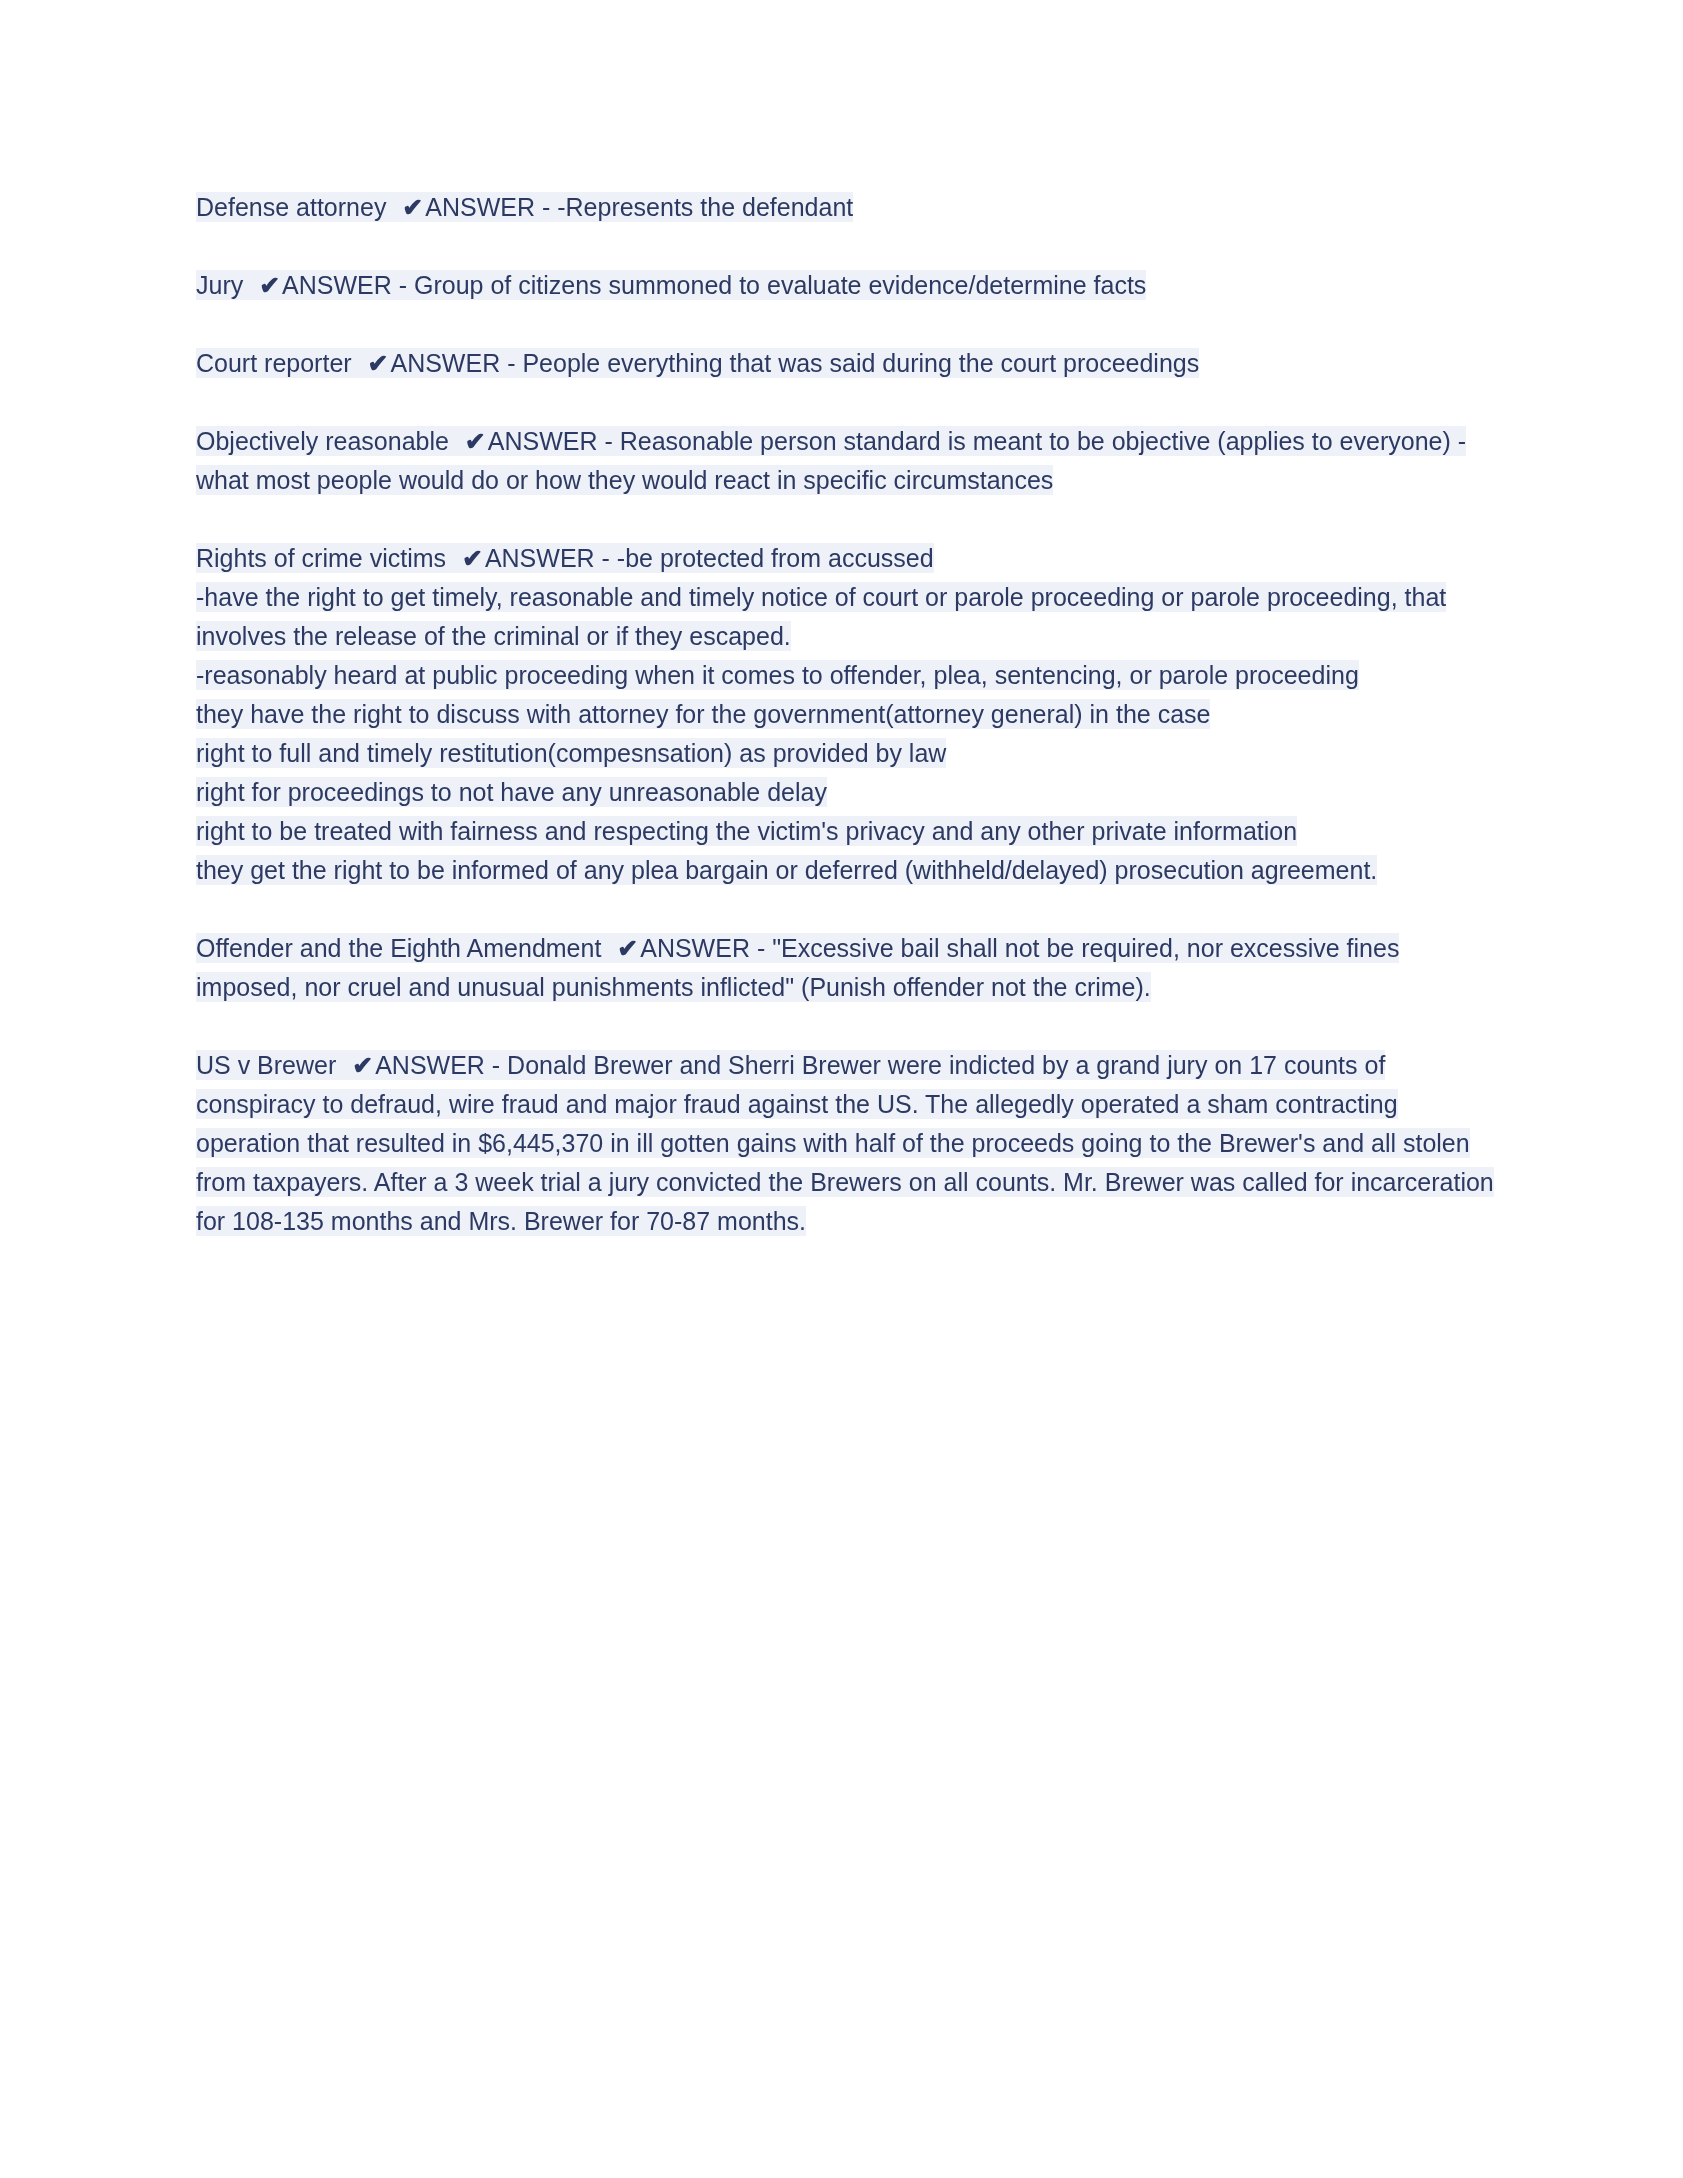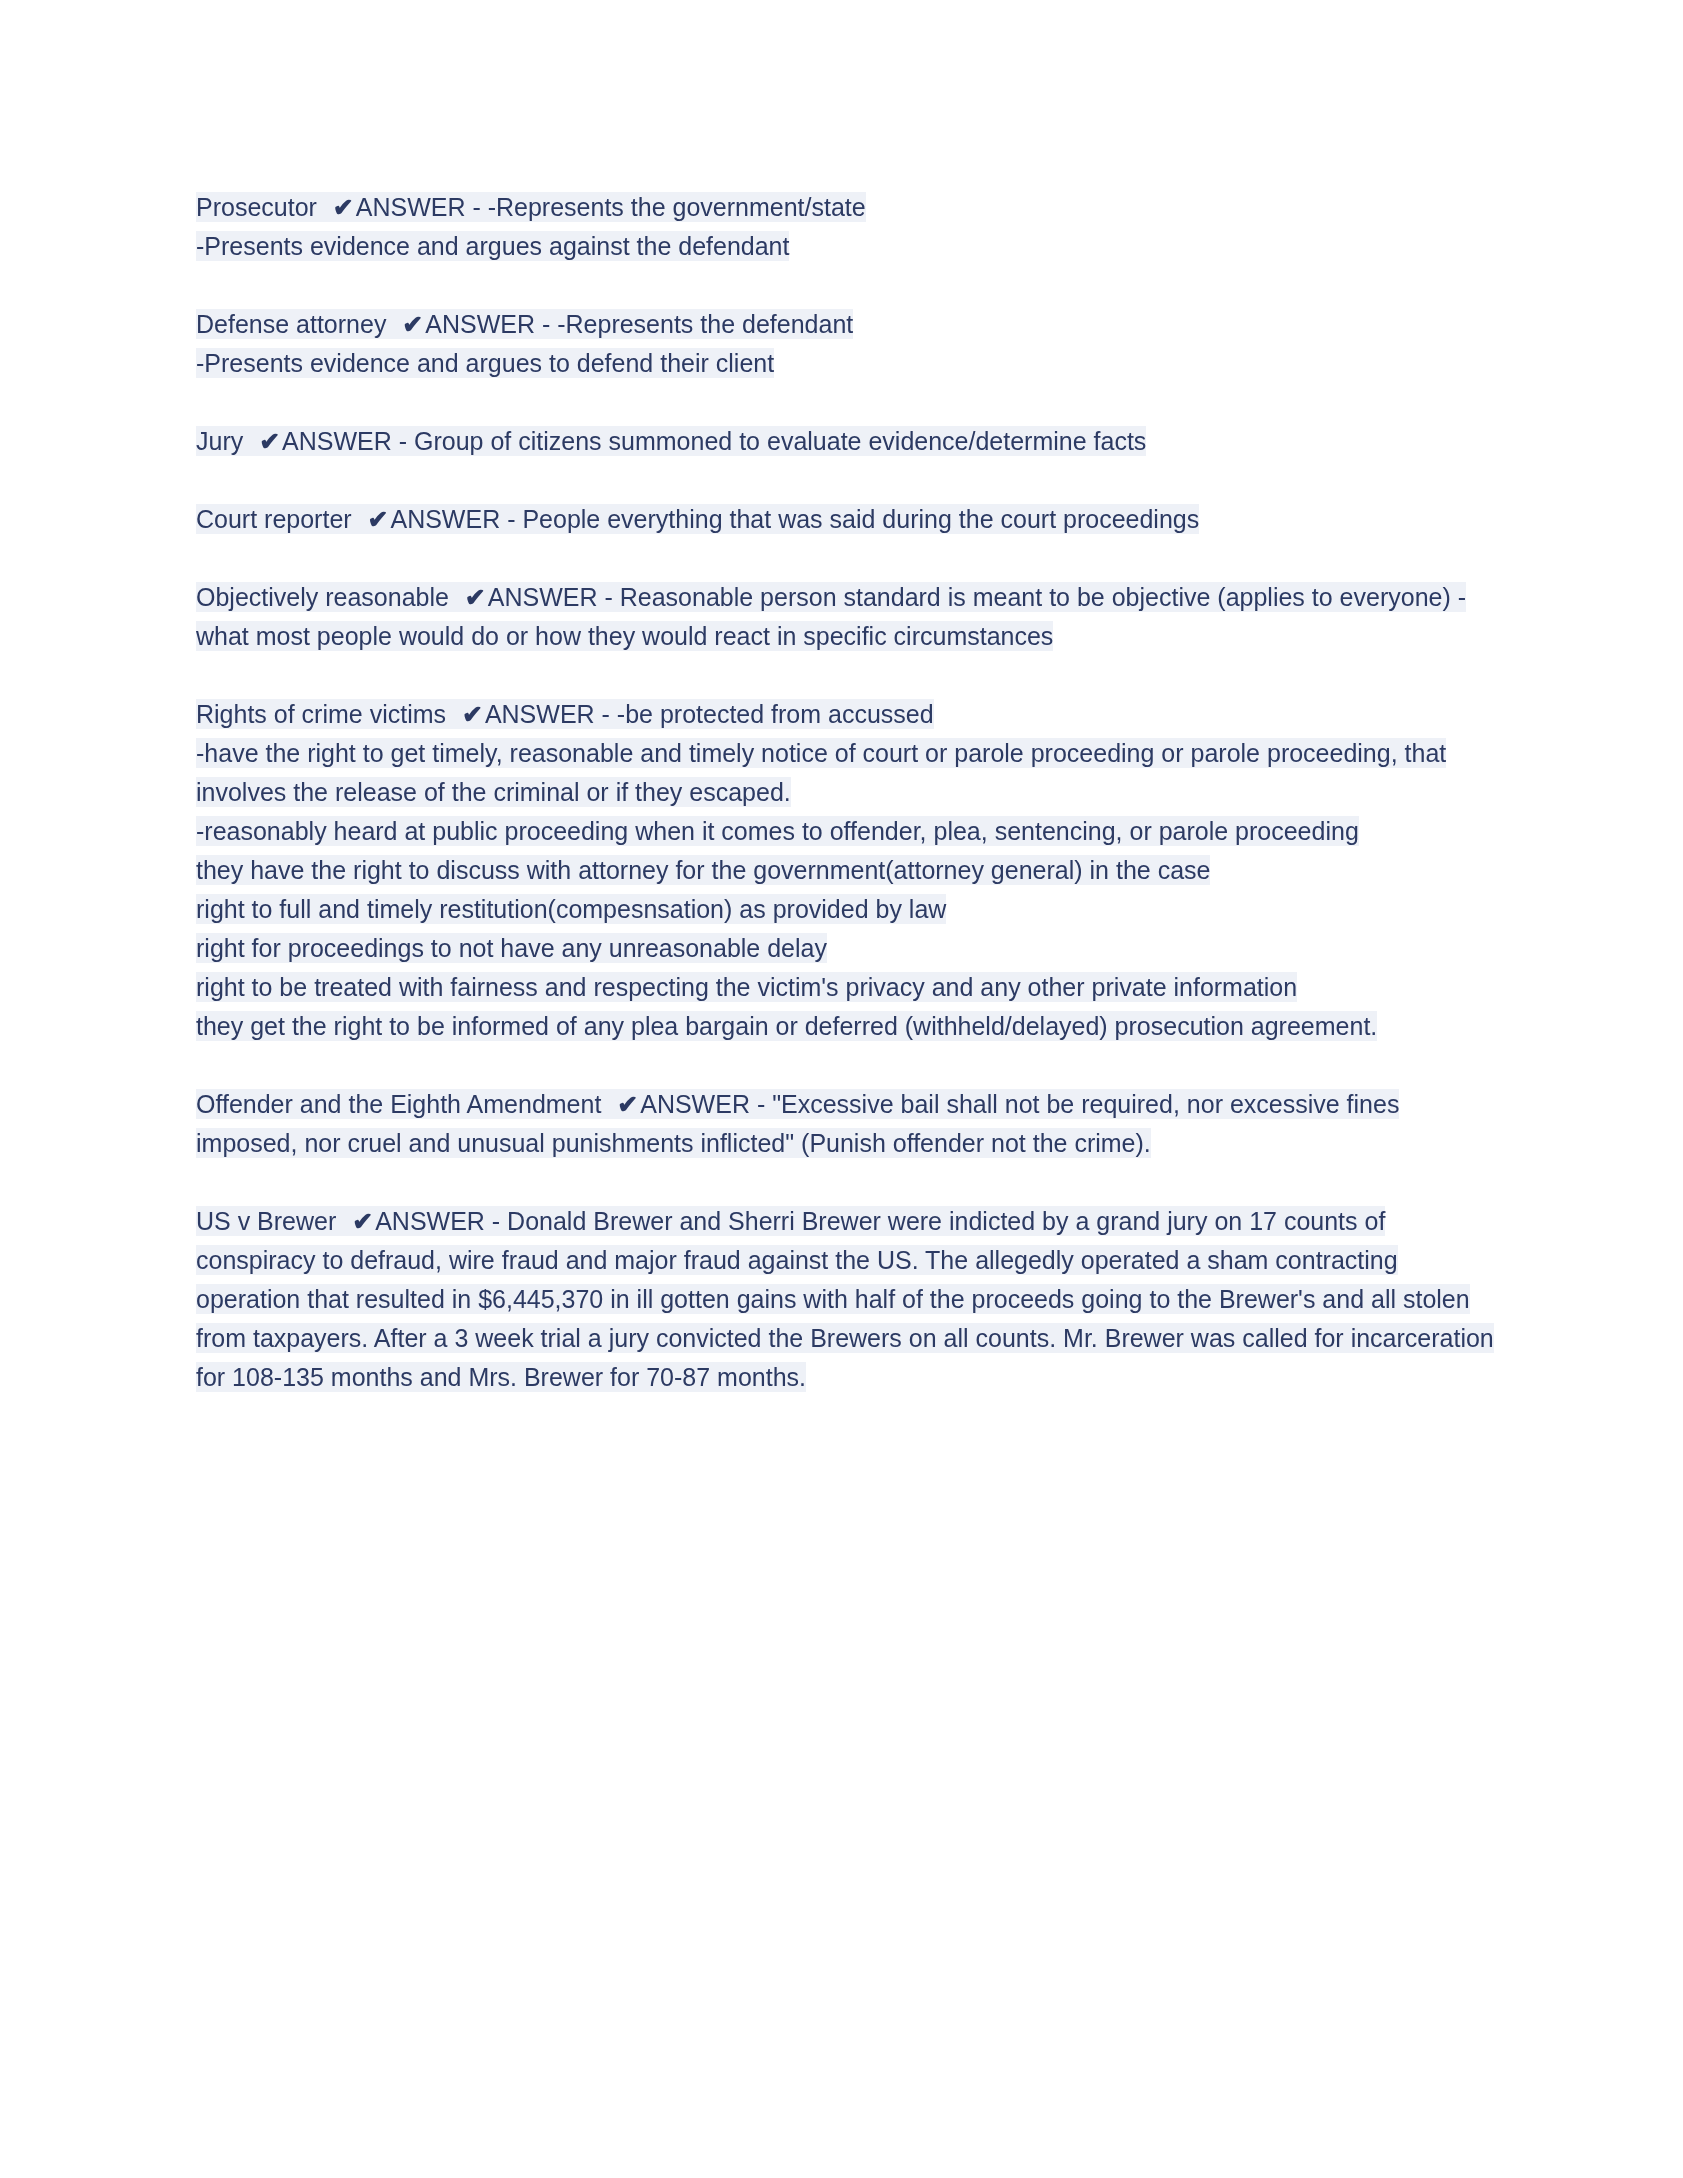--- a/index.html
+++ b/index.html
@@ -45,28 +45,23 @@
     font-weight: bold;
     padding: 0 2px;
   }
 </style>
 </head>
 <body>
 
 <div class="page">
   <div class="doc">
 
-    <div class="entry">
-      <p><span class="hl"><span class="term">Prosecutor  </span><span class="check">✔</span><span>ANSWER</span><span> - -Represents the government/state</span></span></p>
-      <p><span class="hl">-Presents evidence and argues against the defendant</span></p>
-    </div>
 
     <div class="entry">
       <p><span class="hl"><span class="term">Defense attorney  </span><span class="check">✔</span><span>ANSWER</span><span> - -Represents the defendant</span></span></p>
-      <p><span class="hl">-Presents evidence and argues to defend their client</span></p>
     </div>
 
     <div class="entry">
       <p><span class="hl"><span class="term">Jury  </span><span class="check">✔</span><span>ANSWER</span><span> - Group of citizens summoned to evaluate evidence/determine facts</span></span></p>
     </div>
 
     <div class="entry">
       <p><span class="hl"><span class="term">Court reporter  </span><span class="check">✔</span><span>ANSWER</span><span> - People everything that was said during the court proceedings</span></span></p>
     </div>
 

